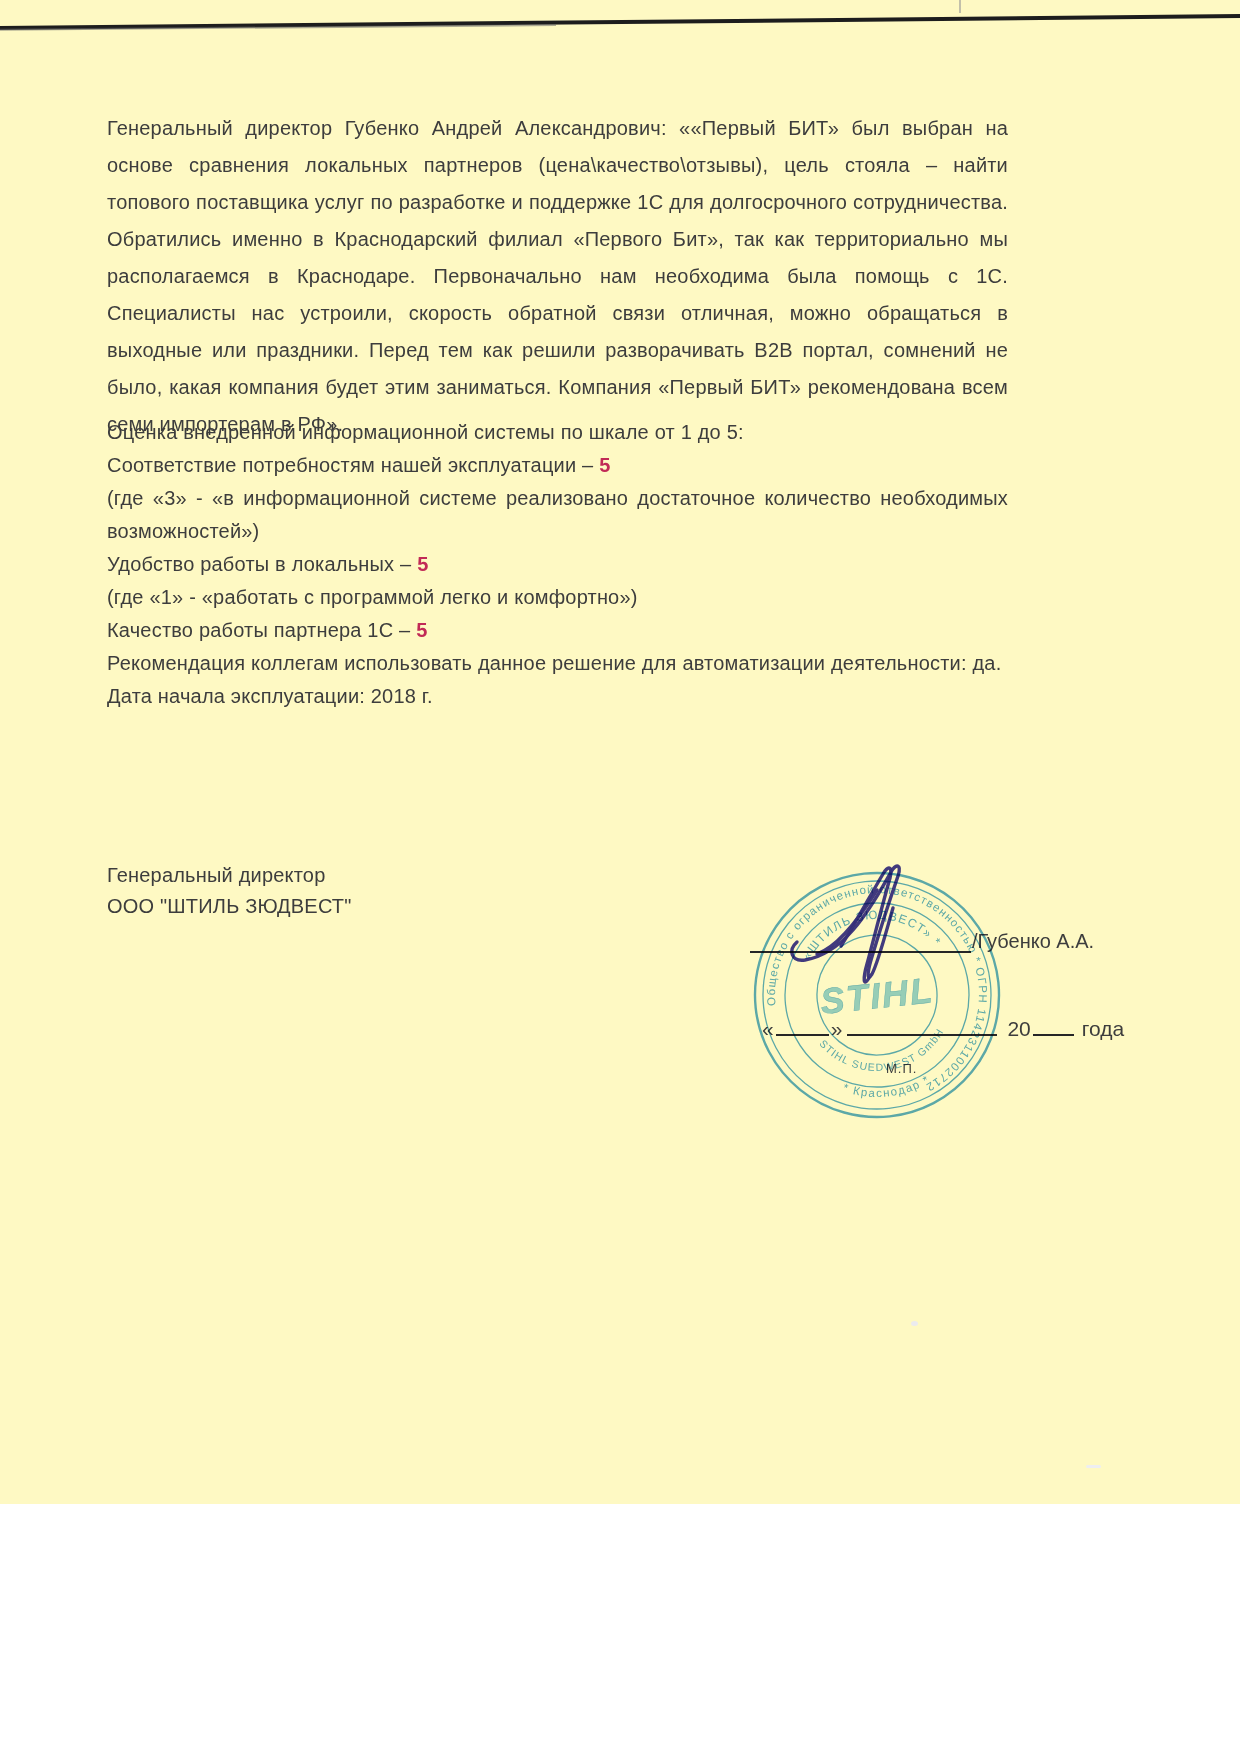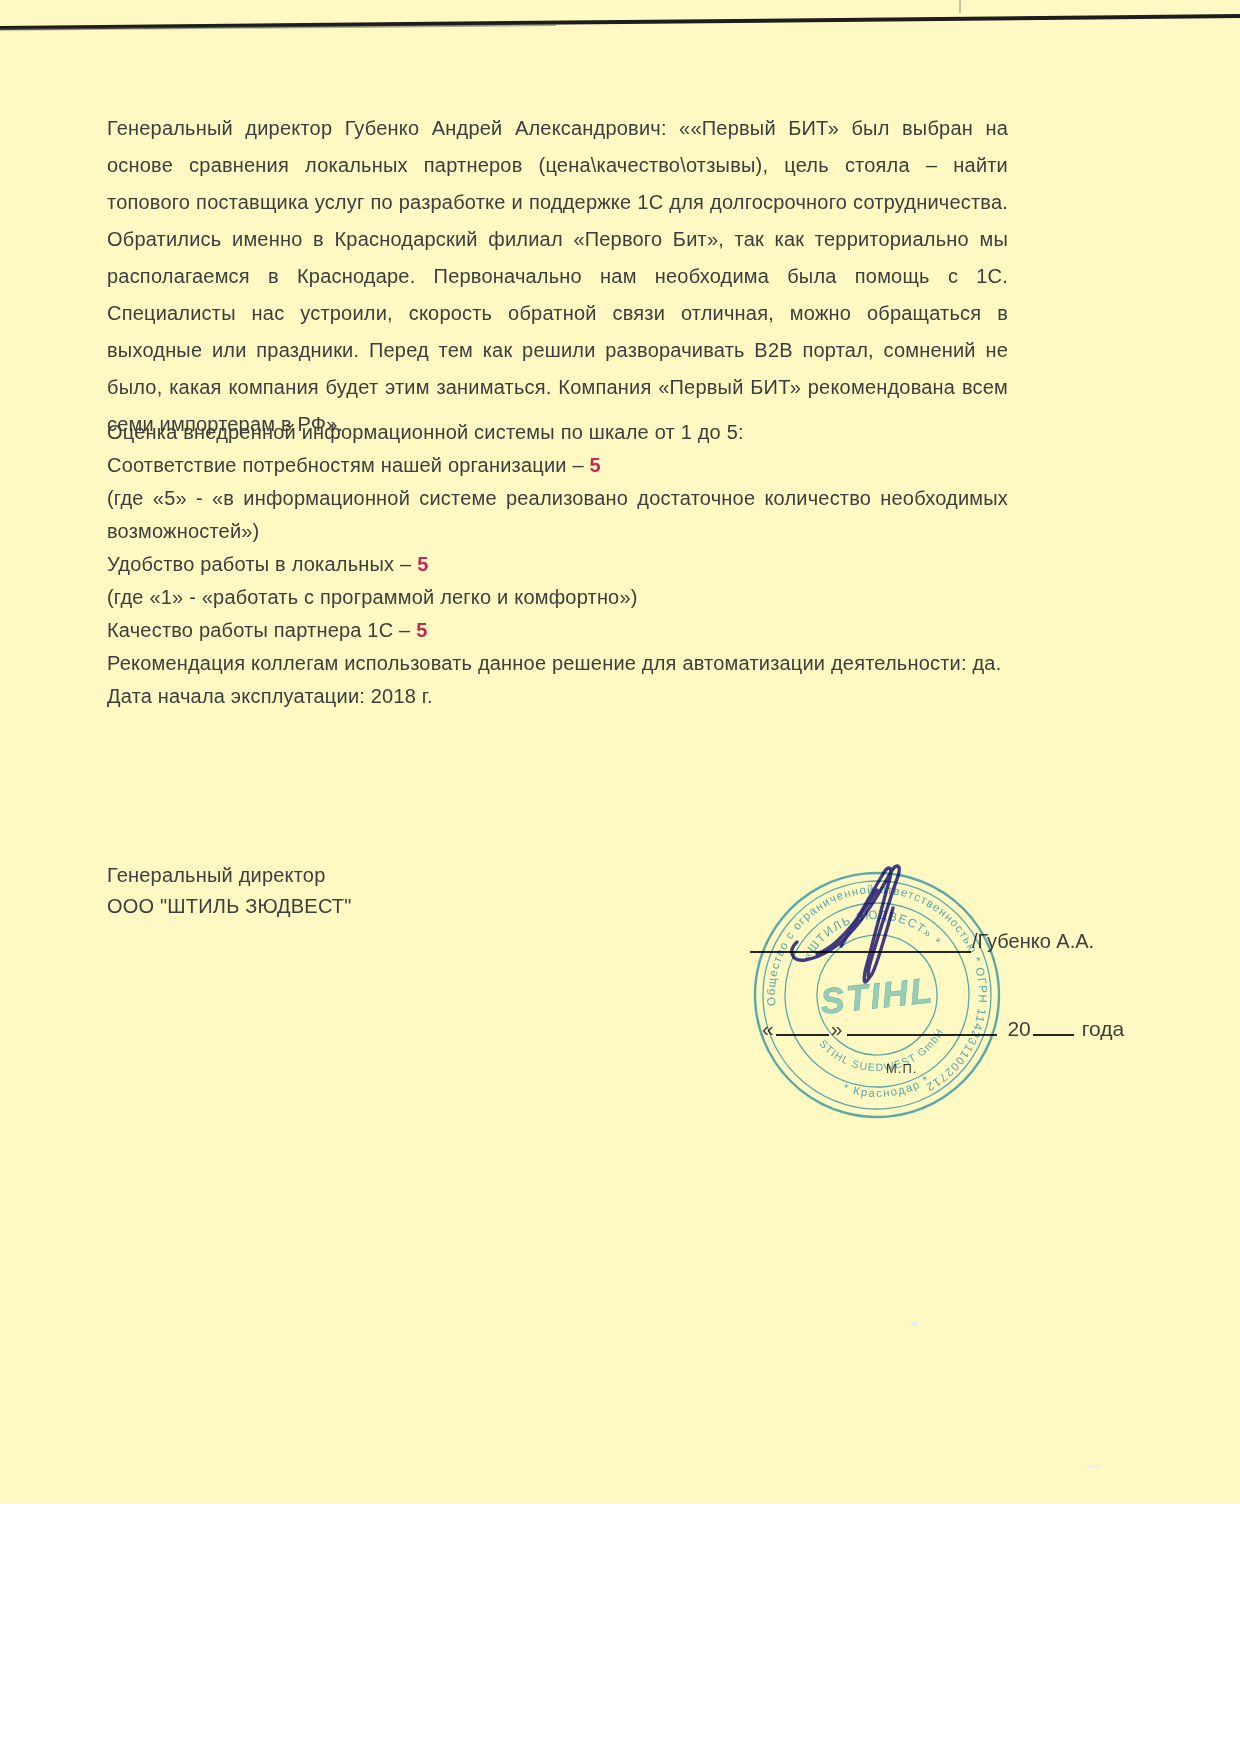--- a/index.html
+++ b/index.html
@@ -72,22 +72,22 @@
 <div class="page">
 
   <div class="scan-line-1"></div>
   <div class="scan-line-2"></div>
   <div class="scan-tick"></div>
 
   <p class="para para1">Генеральный директор Губенко Андрей Александрович: ««Первый БИТ» был выбран на основе сравнения локальных партнеров (цена\качество\отзывы), цель стояла – найти топового поставщика услуг по разработке и поддержке 1С для долгосрочного сотрудничества. Обратились именно в Краснодарский филиал «Первого Бит», так как территориально мы располагаемся в Краснодаре. Первоначально нам необходима была помощь с 1С. Специалисты нас устроили, скорость обратной связи отличная, можно обращаться в выходные или праздники. Перед тем как решили разворачивать B2B портал, сомнений не было, какая компания будет этим заниматься. Компания «Первый БИТ» рекомендована всем семи импортерам в РФ».</p>
 
   <div class="ratings">
     <div>Оценка внедренной информационной системы по шкале от 1 до 5:</div>
-    <div><span>Соответствие потребностям нашей организации – </span><span class="score">5</span></div>
-    <div class="note">(где «5» - «в информационной системе реализовано достаточное количество необходимых возможностей»)</div>
+    <div><span>Соответствие потребностям нашей эксплуатации – </span><span class="score">5</span></div>
+    <div class="note">(где «3» - «в информационной системе реализовано достаточное количество необходимых возможностей»)</div>
     <div><span>Удобство работы в локальных – </span><span class="score">5</span></div>
     <div class="note">(где «1» - «работать с программой легко и комфортно»)</div>
     <div><span>Качество работы партнера 1С – </span><span class="score">5</span></div>
     <div>Рекомендация коллегам использовать данное решение для автоматизации деятельности: да.</div>
     <div>Дата начала эксплуатации: 2018 г.</div>
   </div>
 
 
   <div class="sig-left">
     <div>Генеральный директор</div>

